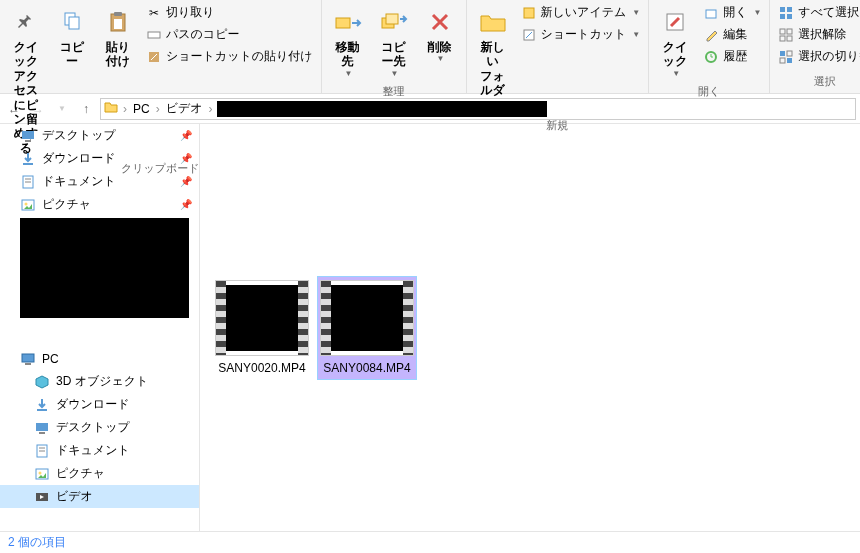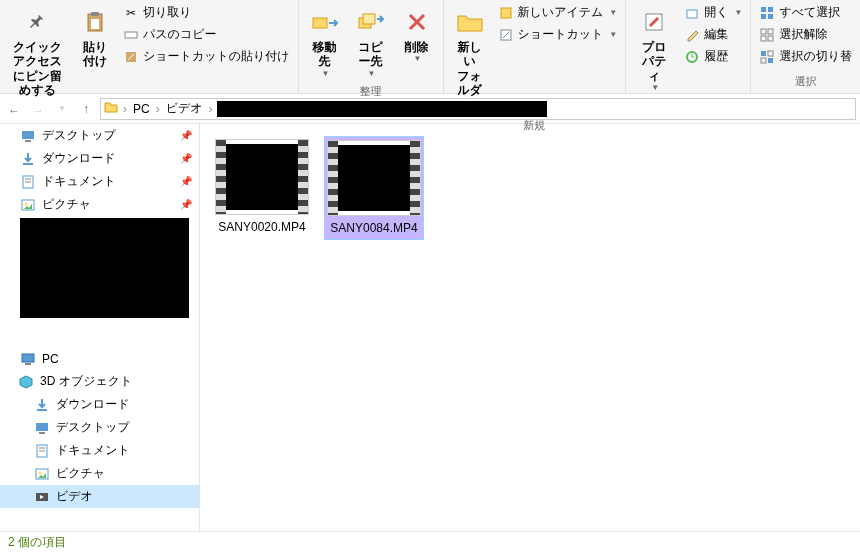--- a/index.html
+++ b/index.html
@@ -30,46 +30,55 @@
 .nav::-webkit-scrollbar { width: 16px; }
 .nav::-webkit-scrollbar-thumb { background: #c1c1c1; }
 .nav::-webkit-scrollbar-track { background: #f1f1f1; }
 .nav-item { display: flex; align-items: center; padding: 3px 8px 3px 20px; gap: 6px; cursor: pointer; position: relative; }
 .nav-item.sel { background: #cce8ff; }
 .nav-item .pin { position: absolute; right: 6px; color: #888; font-size: 10px; }
 .nav-item .ic { width: 16px; height: 16px; display: flex; align-items: center; justify-content: center; }
 .nav-redact { background: #000; height: 100px; margin: 2px 10px 2px 20px; }
 .nav-spacer { height: 14px; }
 
-.content { flex: 1; padding: 12px; display: flex; gap: 12px; align-items: flex-start; }
+.content { flex: 1; padding: 12px; display: flex; gap: 5px; align-items: center; }
 .file { display: flex; flex-direction: column; align-items: center; width: 100px; padding: 4px; cursor: pointer; }
 .file.sel { background: #c4b5fd; border: 1px solid #99d1ff; }
 .thumb { width: 92px; height: 74px; background: #000; border: 4px solid #fff; outline: 1px solid #ccc; position: relative; }
 .thumb::before, .thumb::after { content: ""; position: absolute; top: -4px; bottom: -4px; width: 10px; background: repeating-linear-gradient(#444 0 6px, #ddd 6px 12px); }
 .thumb::before { left: -4px; }
 .thumb::after { right: -4px; }
 .fname { margin-top: 6px; text-align: center; }
 
-.status { height: 22px; border-top: 1px solid #e5e5e5; display: flex; align-items: center; padding: 0 8px; color: #4d7c0f; }
+.status { height: 22px; border-top: 1px solid #e5e5e5; display: flex; align-items: center; padding: 0 8px; color: #3b82f6; }
 </style>
 </head>
 <body>
 
 <div class="ribbon">
 
   <div class="ribbon-group">
     <div class="ribbon-group-items">
       <div class="rbtn-lg">
         <span class="ic">
             <svg width="24" height="24" viewBox="0 0 24 24">
               <path fill="#666" d="M14 4l-1 1 4 4-1 1-1-1-3 3 1 4-1 1-3-3-4 4-1-1 4-4-3-3 1-1 4 1 3-3-1-1z"></path>
             </svg>
           </span>
         <span class="lbl" style="white-space:pre-line">クイック アクセス
 にピン留めする</span>
+      </div>
+      <div class="rbtn-lg">
+        <span class="ic">
+            <svg width="24" height="24" viewBox="0 0 24 24">
+              <rect x="5" y="3" width="10" height="12" fill="#fff" stroke="#5b9bd5"></rect>
+              <rect x="9" y="7" width="10" height="12" fill="#fff" stroke="#5b9bd5"></rect>
+            </svg>
+          </span>
+        <span class="lbl">コピー</span>
       </div>
       <div class="rbtn-lg">
         <span class="ic">
             <svg width="24" height="24" viewBox="0 0 24 24">
               <rect x="5" y="4" width="14" height="17" fill="#d4a86a" stroke="#a67c3d"></rect>
               <rect x="8" y="2" width="8" height="4" rx="1" fill="#888"></rect>
               <rect x="8" y="9" width="8" height="10" fill="#fff"></rect>
             </svg>
           </span>
         <span class="lbl">貼り付け</span>
@@ -175,21 +184,21 @@
 
   <div class="ribbon-group">
     <div class="ribbon-group-items">
       <div class="rbtn-lg">
         <span class="ic">
             <svg width="24" height="24">
               <rect x="4" y="4" width="16" height="16" fill="#fff" stroke="#888"></rect>
               <path d="M8 16 L16 8" stroke="#d9534f" stroke-width="3"></path>
             </svg>
           </span>
-        <span class="lbl">プロパティ</span>
+        <span class="lbl">クイック</span>
           <span class="drop">▼</span>
       </div>
       <div class="rbtn-sm-col">
         <div class="rbtn-sm">
             <span class="ic">
               <svg width="14" height="14">
                 <rect x="2" y="4" width="10" height="8" fill="#fff" stroke="#5b9bd5"></rect>
               </svg>
             </span>
             <span>開く</span>
@@ -330,21 +339,21 @@
     <div class="nav-item">
       <span class="ic">
           <svg width="16" height="16">
             <rect x="2" y="3" width="12" height="8" fill="#5b9bd5" stroke="#2e6da4"></rect>
             <rect x="5" y="12" width="6" height="2" fill="#888"></rect>
           </svg>
         </span>
       <span>PC</span>
     </div>
     <div id="nav-pc-children">
-        <div class="nav-item" style="padding-left: 18px;">
+        <div class="nav-item" style="padding-left: 34px;">
           <span class="ic">
             <svg width="16" height="16">
               <path d="M8 2 L14 5 v6 L8 14 L2 11 v-6 z" fill="#5bc0de" stroke="#2e8bab"></path>
             </svg>
           </span>
           <span>3D オブジェクト</span>
         </div>
         <div class="nav-item" style="padding-left: 34px;">
           <span class="ic">
             <svg width="16" height="16">

